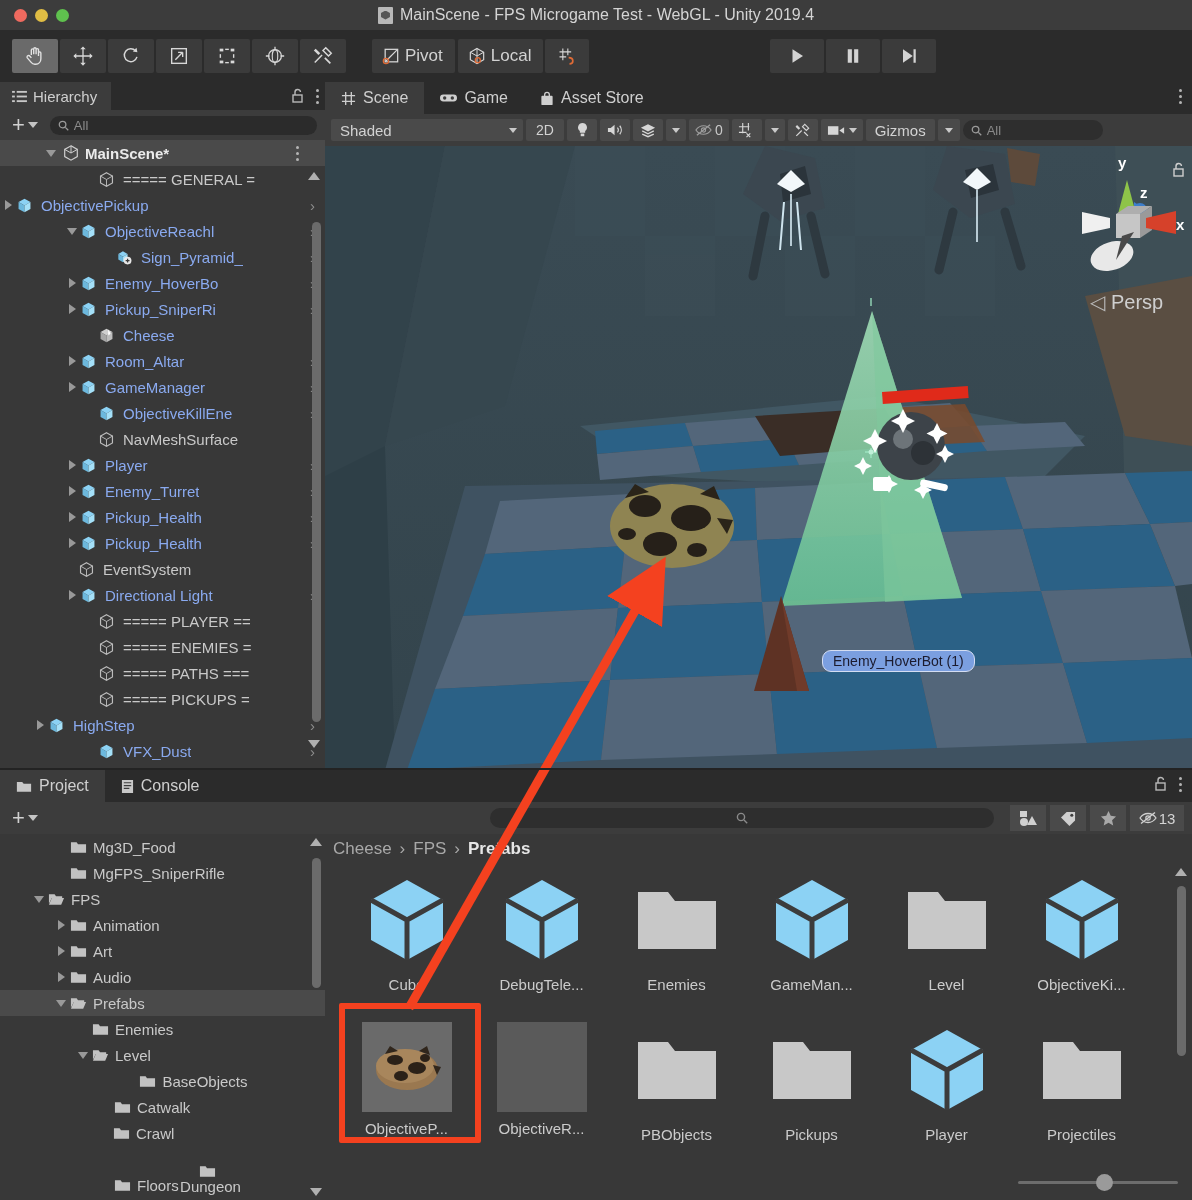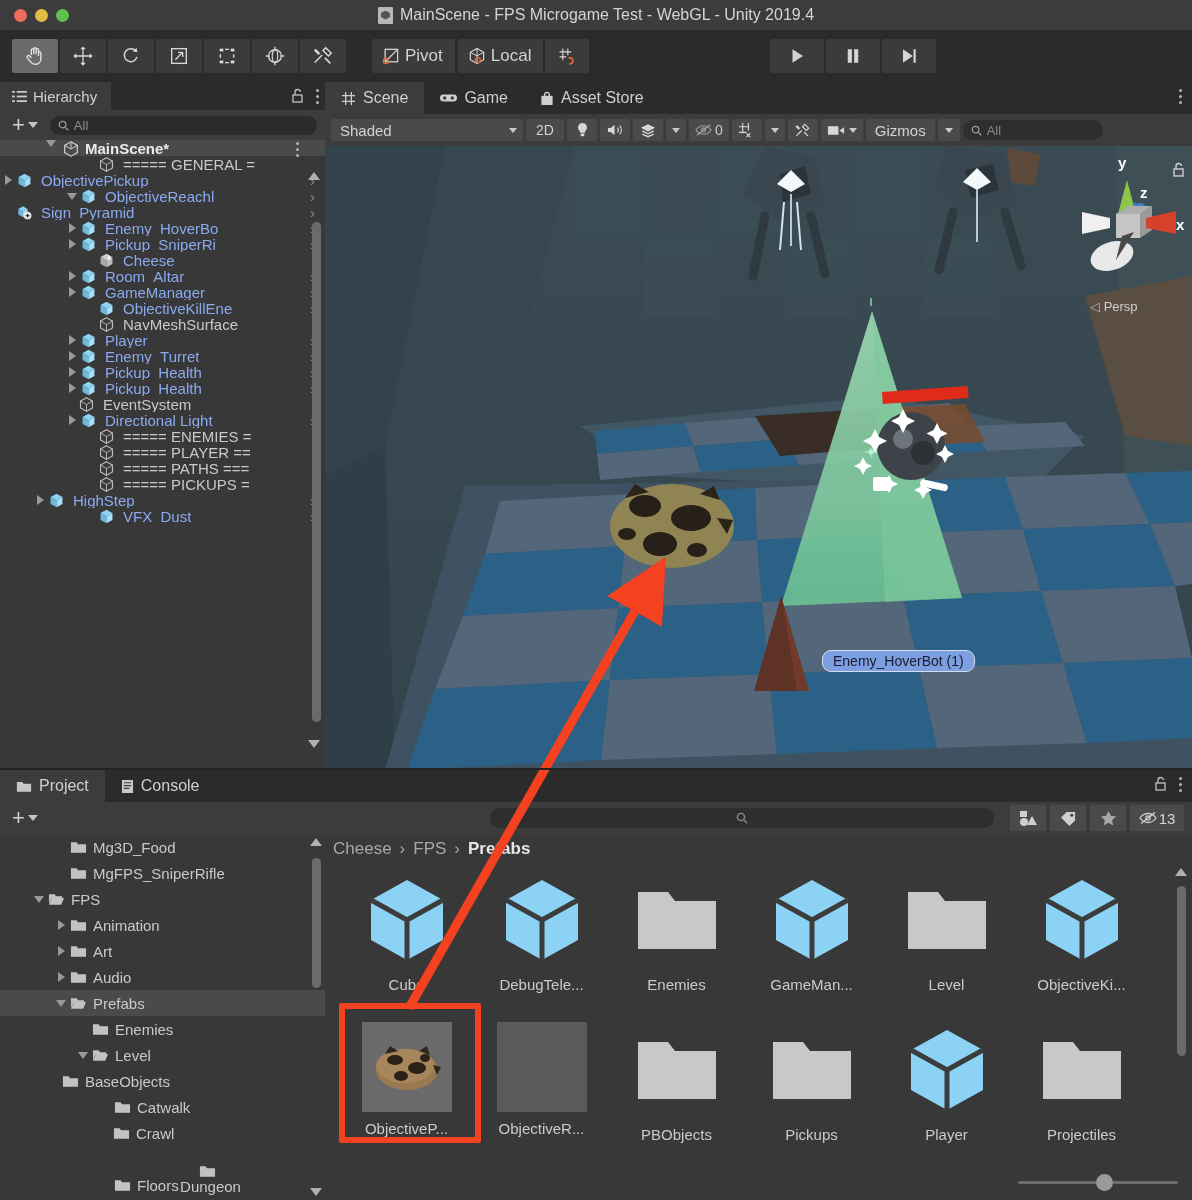--- a/index.html
+++ b/index.html
@@ -95,21 +95,21 @@
   .caret-dn { width: 0; height: 0; border-left: 5px solid transparent;
     border-right: 5px solid transparent; border-top: 6px solid #c4c4c4; }
   .searchfield {
     flex: 1; height: 19px; background: #2b2b2b; border-radius: 10px;
     display: flex; align-items: center; padding: 0 8px; gap: 5px;
     font-size: 13px; color: #8c8c8c; margin-left: 4px;
   }
 
   .h-list { position: relative; height: 630px; overflow: hidden; background: #383838; }
   .hrow {
-    height: 16px; display: flex; font-size: 15px;
+    height: 26px; display: flex; align-items: center; font-size: 15px;
     padding-right: 16px; position: relative;
   }
   .hrow.scene-row { background: #4a4a4a; }
   .hrow .arrowcol { width: 16px; display: flex; align-items: center; justify-content: center; flex: 0 0 16px; }
   .tri-r { width: 0; height: 0; border-top: 5px solid transparent; border-bottom: 5px solid transparent; border-left: 7px solid #999; }
   .tri-d { width: 0; height: 0; border-left: 5px solid transparent; border-right: 5px solid transparent; border-top: 7px solid #999; }
   .hname { white-space: nowrap; overflow: hidden; }
   .hname.prefab { color: #8aaaf0; }
   .hname.plain { color: #c9c9c9; }
   .chev { position: absolute; right: 10px; color: #8d8d8d; font-size: 15px; }
@@ -143,21 +143,21 @@
     display: flex; align-items: center; justify-content: center; padding: 0 6px; gap: 3px;
     font-size: 14px; color: #d2d2d2; }
   .caret-sm { width: 0; height: 0; border-left: 4px solid transparent; border-right: 4px solid transparent; border-top: 5px solid #c9c9c9; }
   .scene-search { width: 140px; height: 20px; background: #2e2e2e; border-radius: 10px;
     display: flex; align-items: center; padding: 0 8px; gap: 5px; font-size: 13px; color: #8a8a8a; }
 
   .viewport { position: absolute; left: 0; top: 64px; width: 867px; height: 624px; overflow: hidden; background: #35474f; }
 
   .gizmo-box { position: absolute; right: 10px; top: 10px; width: 110px; height: 160px; }
   .gz-label { position: absolute; font-size: 15px; font-weight: bold; color: #fff; }
-  .persp-lbl { position: absolute; left: 18px; bottom: 2px; font-size: 13px; color: #cfcfcf; margin-top: 18px; }
+  .persp-lbl { position: absolute; left: 18px; bottom: 2px; font-size: 20px; color: #cfcfcf; margin-top: 18px; }
 
   .obj-label {
     position: absolute; background: #7b9fe0; border: 1px solid #d4ddf2;
     border-radius: 9px; padding: 2px 10px; font-size: 14px; color: #1b1b2e;
     white-space: nowrap;
   }
 
   
   .projectpanel { position: absolute; left: 0; top: 770px; width: 1192px; height: 430px; background: #383838; }
   .pj-tabbar { height: 32px; background: #2b2b2b; display: flex; align-items: center; position: relative; }
@@ -409,21 +409,21 @@
             <span style="display: flex; align-items: center; margin-right: 4px;">
               <svg class="cube-ico" viewBox="0 0 20 20">
                 <path d="M10 2l7 4-7 4-7-4z" fill="#8cd2f4"></path>
                 <path d="M3 6v8l7 4v-8z" fill="#6cb8dd"></path>
                 <path d="M17 6v8l-7 4v-8z" fill="#a4e0f8"></path>
               </svg>
             </span>
             <span class="hname prefab">ObjectiveReachl</span>
             <span class="chev">›</span>
           </div>
-          <div class="hrow" style="">
+          <div class="hrow" style="padding-left: 100px;">
             <span class="arrowcol"></span>
             <span style="display: flex; align-items: center; margin-right: 4px;">
               <svg class="cube-ico" viewBox="0 0 22 20">
                 <path d="M9 2l6 3.5-6 3.5-6-3.5z" fill="#8cd2f4"></path>
                 <path d="M3 5.5v7L9 16V9z" fill="#6cb8dd"></path>
                 <path d="M15 5.5v7L9 16V9z" fill="#a4e0f8"></path>
                 <circle cx="15" cy="14" r="5" fill="#e8e8e8"></circle>
                 <path d="M15 11.5v5M12.5 14h5" stroke="#3a3a3a" stroke-width="1.6"></path>
               </svg>
             </span>
@@ -601,31 +601,31 @@
             <span class="chev">›</span>
           </div>
           <div class="hrow" style="padding-left: 82px;">
             <span class="arrowcol"></span>
             <span style="display: flex; align-items: center; margin-right: 4px;">
               <svg class="cube-ico" viewBox="0 0 20 20">
                 <path d="M10 2l7 4v8l-7 4-7-4V6z" fill="none" stroke="#bcbcbc" stroke-width="1.4"></path>
                 <path d="M10 10l7-4M10 10l-7-4M10 10v8" stroke="#bcbcbc" stroke-width="1.1" fill="none"></path>
               </svg>
             </span>
-            <span class="hname plain">===== ENEMIES =</span>
+            <span class="hname plain">===== PLAYER ==</span>
           </div>
           <div class="hrow" style="padding-left: 82px;">
             <span class="arrowcol"></span>
             <span style="display: flex; align-items: center; margin-right: 4px;">
               <svg class="cube-ico" viewBox="0 0 20 20">
                 <path d="M10 2l7 4v8l-7 4-7-4V6z" fill="none" stroke="#bcbcbc" stroke-width="1.4"></path>
                 <path d="M10 10l7-4M10 10l-7-4M10 10v8" stroke="#bcbcbc" stroke-width="1.1" fill="none"></path>
               </svg>
             </span>
-            <span class="hname plain">===== PLAYER ==</span>
+            <span class="hname plain">===== ENEMIES =</span>
           </div>
           <div class="hrow" style="padding-left: 82px;">
             <span class="arrowcol"></span>
             <span style="display: flex; align-items: center; margin-right: 4px;">
               <svg class="cube-ico" viewBox="0 0 20 20">
                 <path d="M10 2l7 4v8l-7 4-7-4V6z" fill="none" stroke="#bcbcbc" stroke-width="1.4"></path>
                 <path d="M10 10l7-4M10 10l-7-4M10 10v8" stroke="#bcbcbc" stroke-width="1.1" fill="none"></path>
               </svg>
             </span>
             <span class="hname plain">===== PATHS ===</span>
@@ -1117,21 +1117,21 @@
                 <span class="tri-d"></span>
               </span>
               <span style="display: flex; align-items: center;">
                 <svg class="folder-ico" viewBox="0 0 18 14">
                   <path d="M1 2h6l1.5 2H15v2H4L1 12z" fill="#c2c2c2"></path>
                   <path d="M4 6h13l-3 7H1z" fill="#c2c2c2"></path>
                 </svg>
               </span>
               <span>Level</span>
             </div>
-            <div class="trow" style="padding-left: 44px;">
+            <div class="trow" style="padding-left: 44px; justify-content: center;">
               <span class="arrowcol" style="width: 18px; flex: 0 0 18px; display: flex; align-items: center; justify-content: center;"></span>
               <span style="display: flex; align-items: center;">
                 <svg class="folder-ico" viewBox="0 0 18 14">
                   <path d="M1 2h6l1.5 2H17v9H1z" fill="#c2c2c2"></path>
                 </svg>
               </span>
               <span>BaseObjects</span>
             </div>
             <div class="trow" style="padding-left: 96px;">
               <span class="arrowcol" style="width: 18px; flex: 0 0 18px; display: flex; align-items: center; justify-content: center;"></span>

